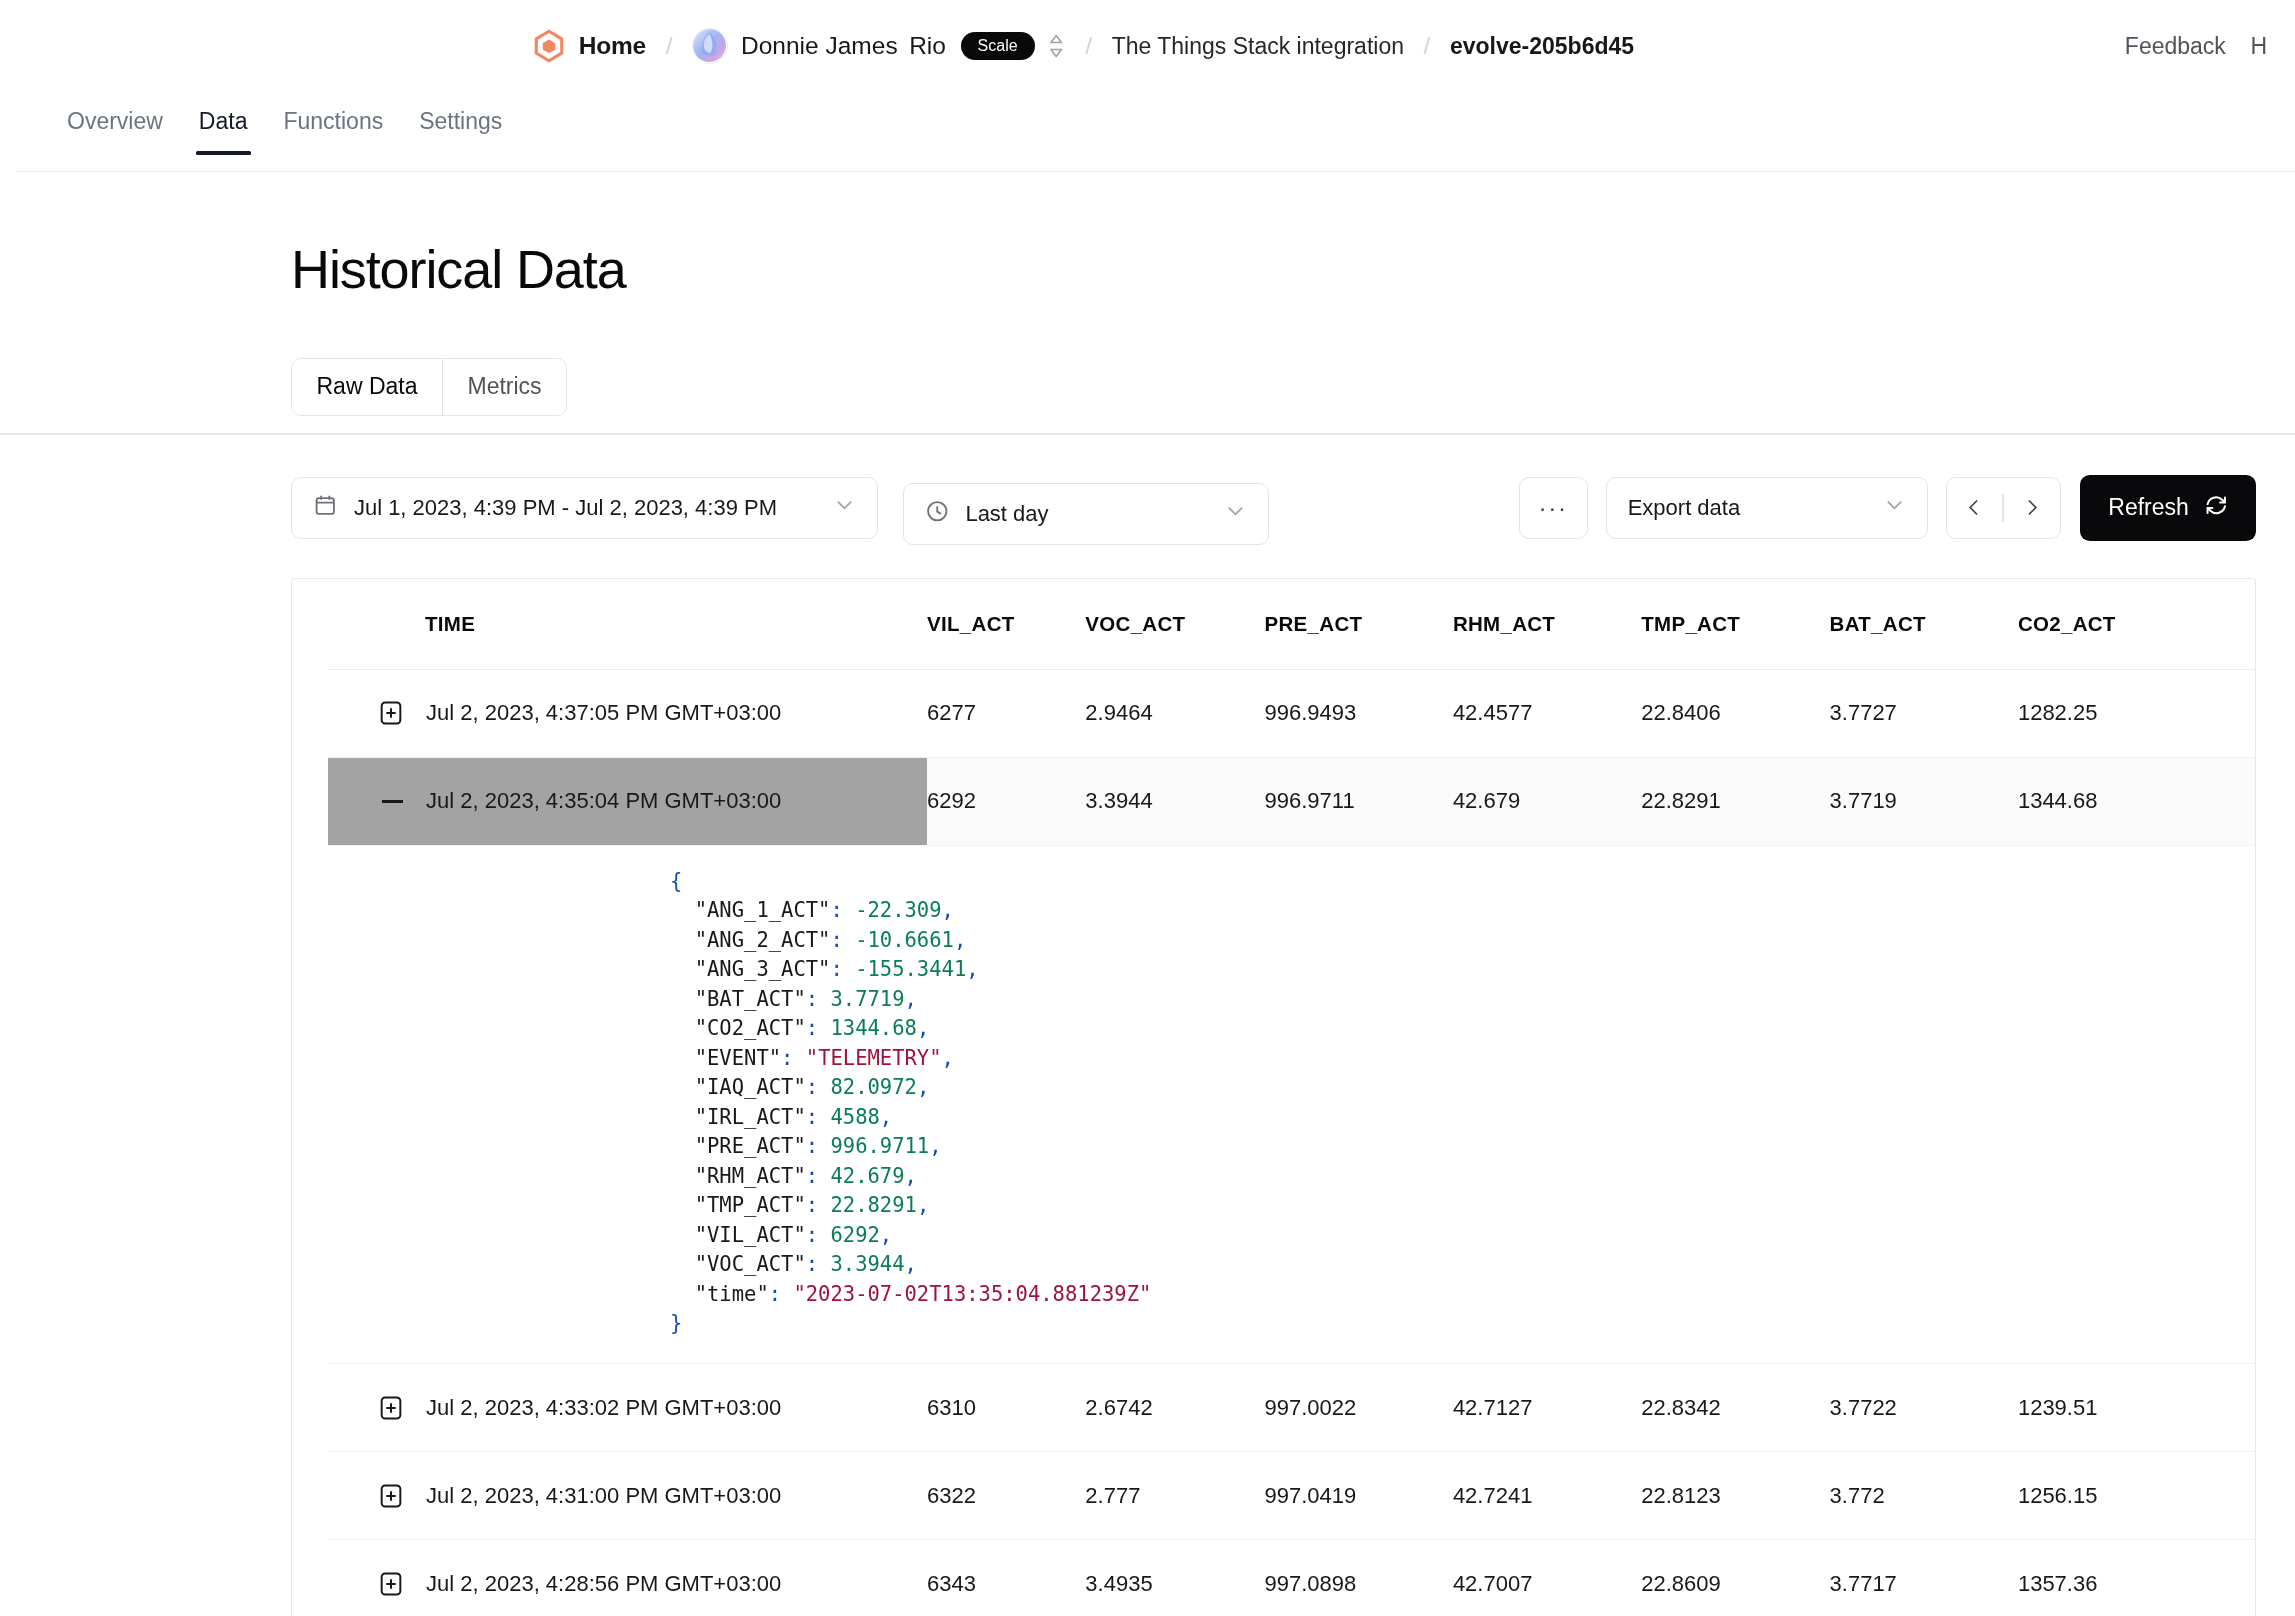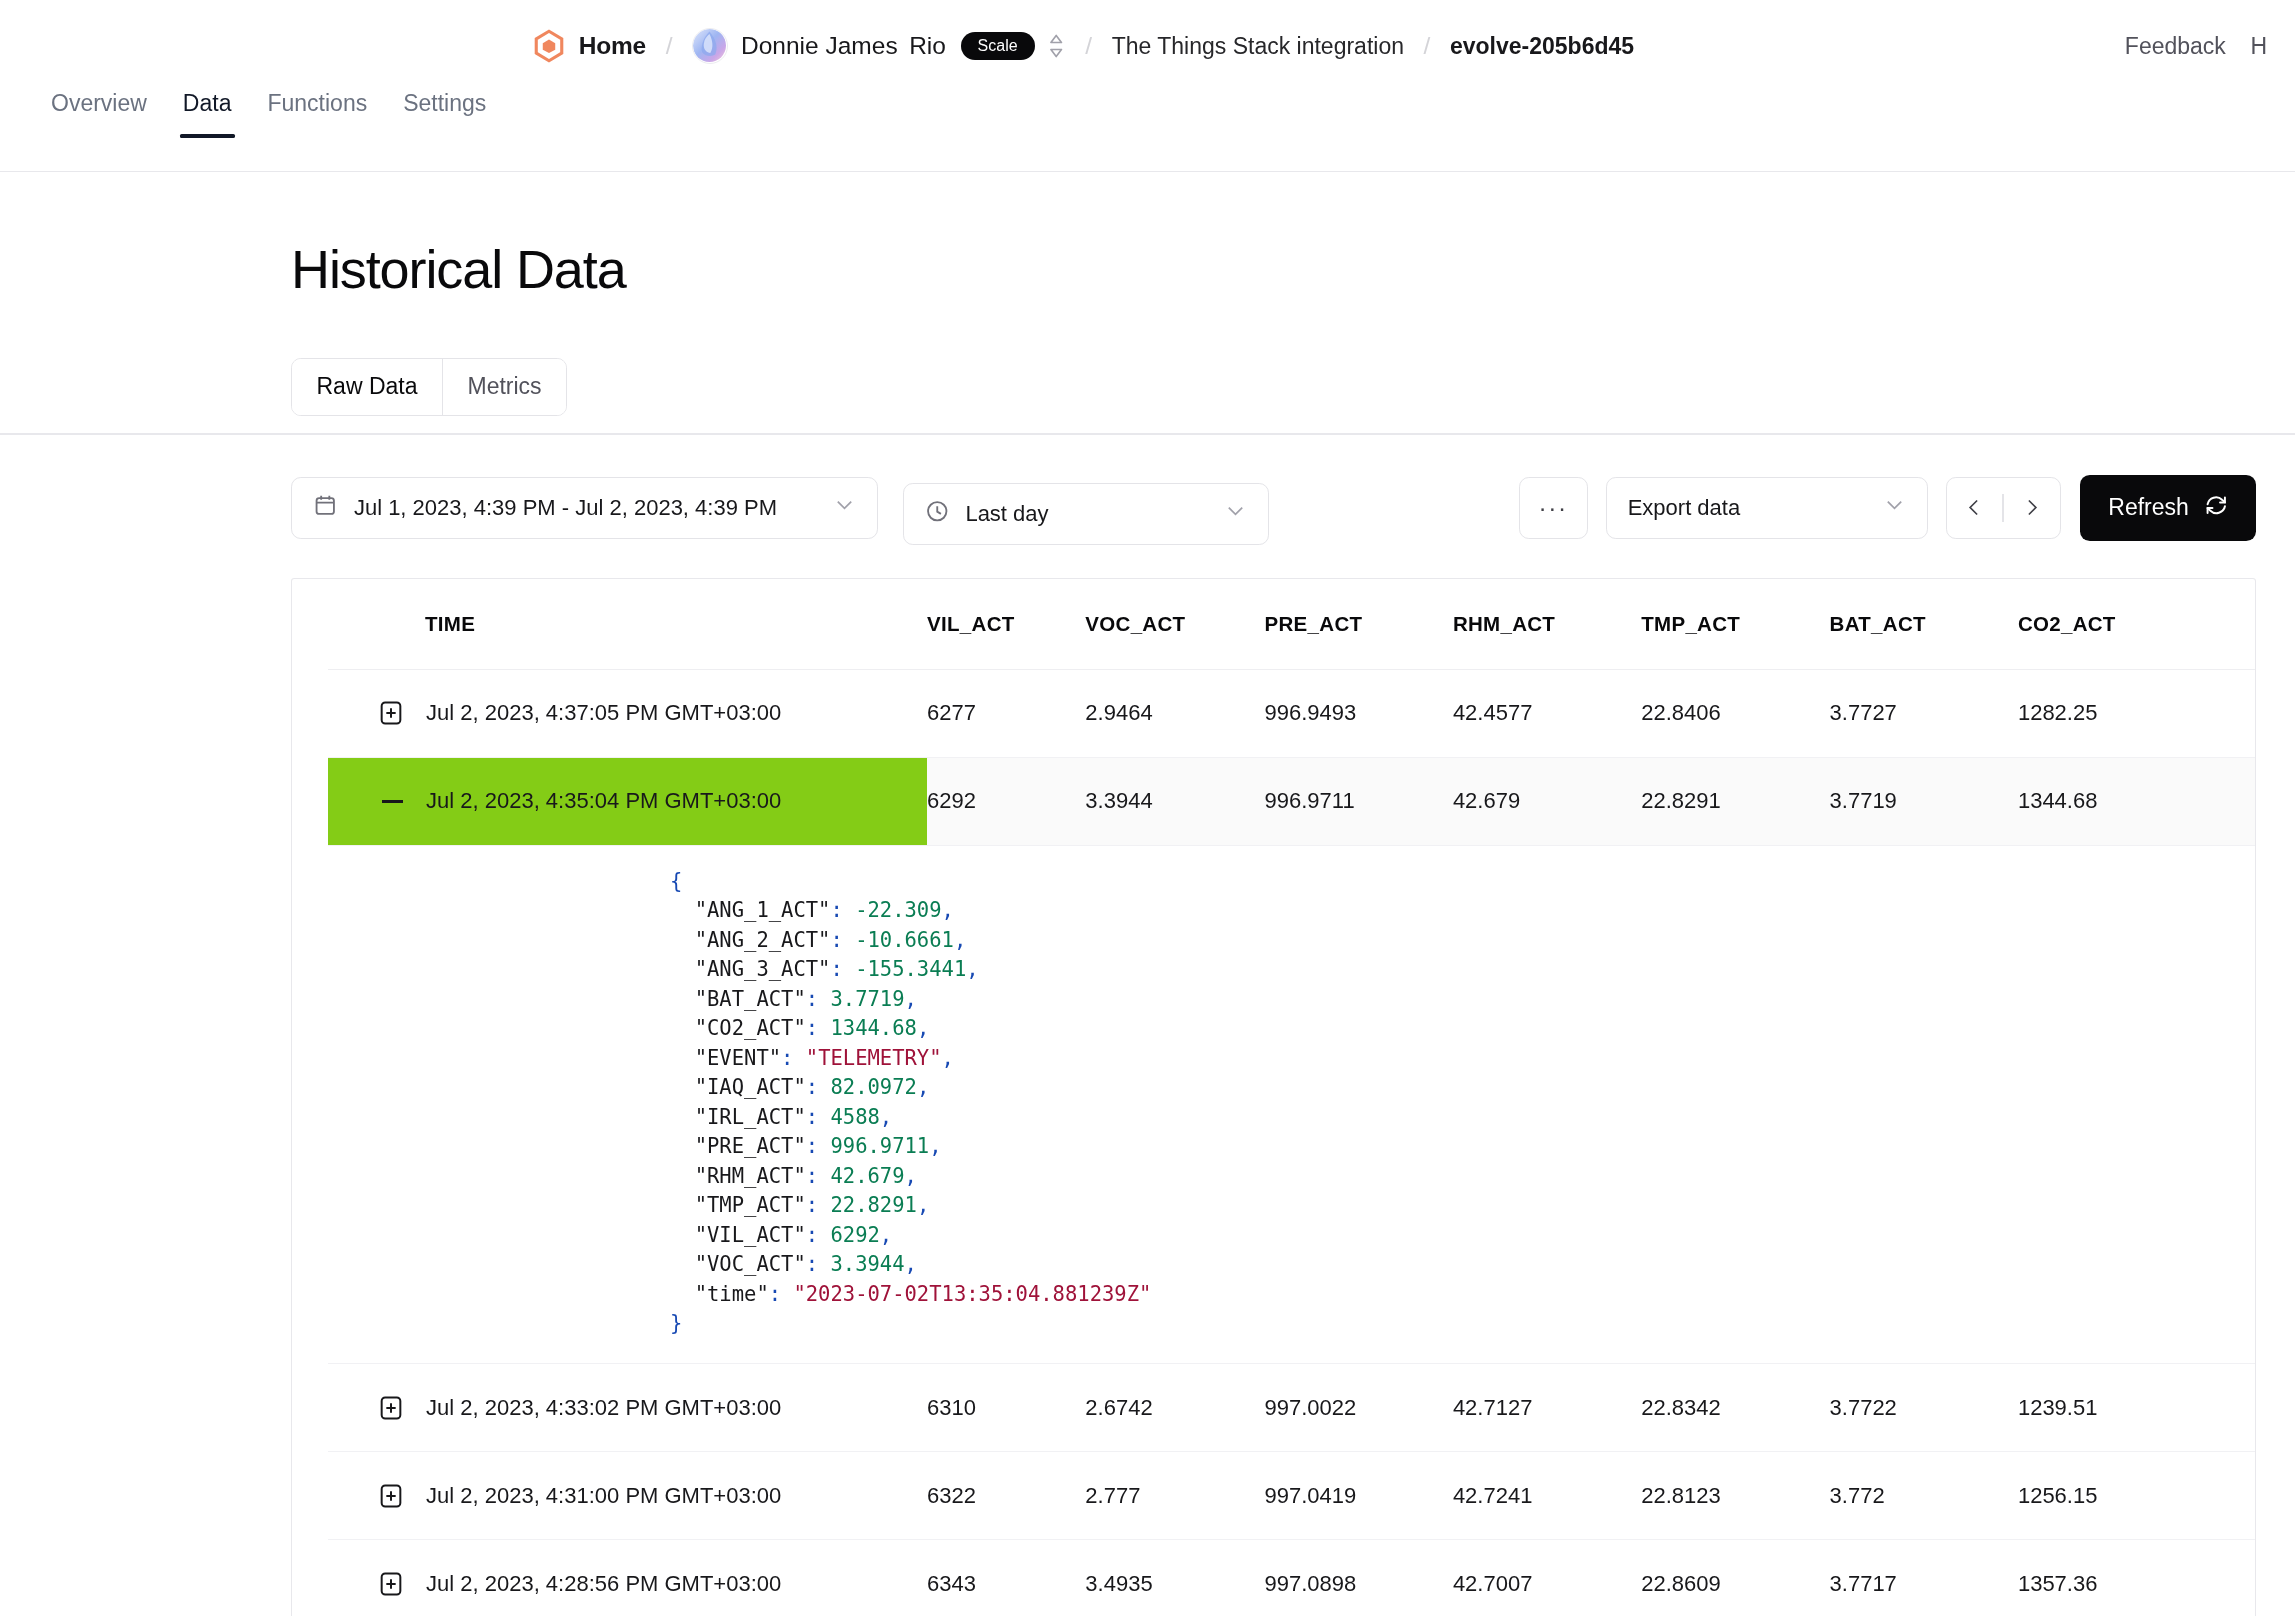--- a/index.html
+++ b/index.html
@@ -62,25 +62,26 @@
     cursor: pointer;
   }
   .crumb-plain { font-size: 23px; font-weight: 400; color: #27272a; cursor: pointer; }
   .crumb-device { font-size: 23px; font-weight: 700; color: #18181b; cursor: pointer; }
 
   .topbar-right { display: flex; align-items: center; gap: 24.5px; white-space: nowrap; }
   .topbar-link { font-size: 23px; color: #52525b; cursor: pointer; }
 
   
   .tabbar {
-    display: flex; align-items: flex-start; gap: 0;
+    display: flex; align-items: center; gap: 0;
     padding: 0 0 0 33px;
     border-bottom: 1.6px solid #e8e8ec;
     height: 80px;
     background: #ffffff;
+    margin-left: 16px;
   }
   .tab {
     font-size: 23px; color: #6b7280; font-weight: 400;
     padding: 0 18px 21px;
     position: relative; cursor: pointer; line-height: 1;
   }
   .tab.active { color: #111827; }
   .tab.active::after {
     content: ""; position: absolute;
     left: 14.7px; right: 14.7px; bottom: -1.6px;
@@ -168,21 +169,21 @@
   }
   th.c-time, td.c-time { width: 458px; padding-left: 0; }
   th.c-time { padding-left: 97px; }
   th.c-n, td.c-n { width: 12.3%; }
 
   tbody td {
     font-size: 22px; color: #18181b; padding: 29.5px 0;
     border-bottom: 1.6px solid #f1f1f4; vertical-align: middle;
   }
   tr.row-expanded td { background: #fafafa; }
-  tr.row-expanded td.c-time { background: #84cc16; }
+  tr.row-expanded td.c-time { background: #a3a3a3; }
 
   .timecell { display: flex; align-items: center; gap: 21px; padding-left: 49px; }
   .expander {
     width: 28px; height: 28px; flex: 0 0 28px;
     display: flex; align-items: center; justify-content: center;
     cursor: pointer;
   }
   .minus-mark {
     width: 21px; height: 2.5px; background: #18181b; display: block;
     margin-left: 3.3px;

